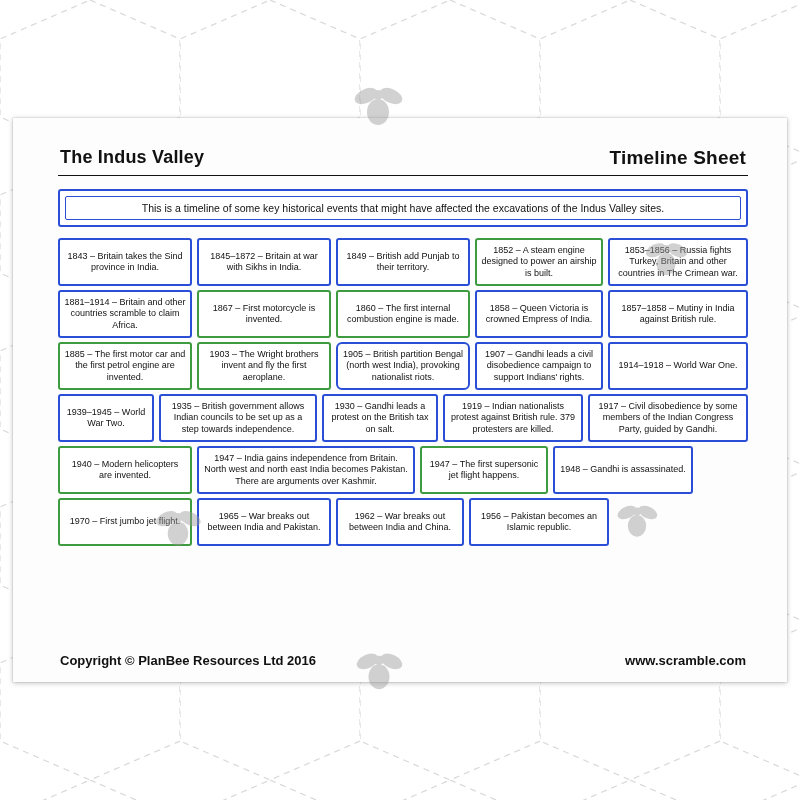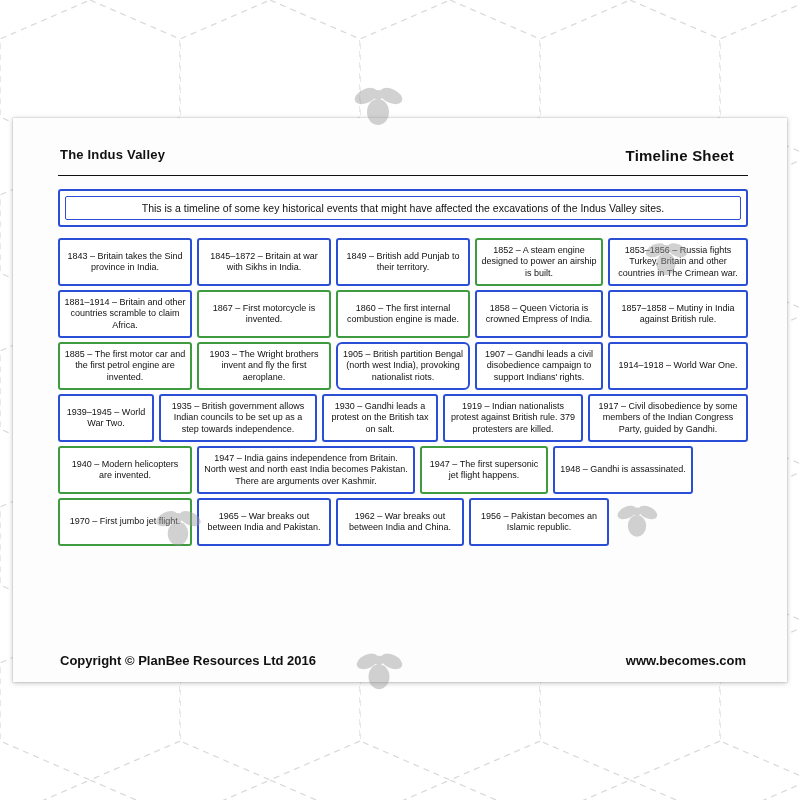--- a/index.html
+++ b/index.html
@@ -36,26 +36,26 @@
     background:transparent;
   }
   .doc-head{
     position:relative;
     height:30px;
     border-bottom:1.5px solid #111;
     margin-bottom:13px;
   }
   .doc-title{
     position:absolute;left:2px;top:2px;
-    font-size:13px;font-weight:bold;color:#111;
+    font-size:18px;font-weight:bold;color:#111;
     letter-spacing:.2px;
   }
   .doc-title-right{
-    position:absolute;right:14px;top:2px;
-    font-size:15px;font-weight:bold;color:#111;
+    position:absolute;right:2px;top:2px;
+    font-size:19px;font-weight:bold;color:#111;
     letter-spacing:.2px;
   }
   .intro-outer{
     border:2.5px solid #2a4fd6;
     border-radius:3px;
     padding:5px;
     margin-bottom:11px;
     background:#ffffff;
   }
   .intro-inner{
@@ -276,16 +276,16 @@
             <span class="txt">1962 – War breaks out between India and China.</span>
           </div>
           <div class="card" style="width: 140px; flex: 0 0 auto;">
             <span class="txt">1956 – Pakistan becomes an Islamic republic.</span>
           </div>
         </div>
       </div>
 
     <div class="footer">
       <div>Copyright © PlanBee Resources Ltd 2016</div>
-      <div class="right">www.becomes.com</div>
+      <div class="right">www.scramble.com</div>
     </div>
   </div>
 </div>
 
 </body></html>

